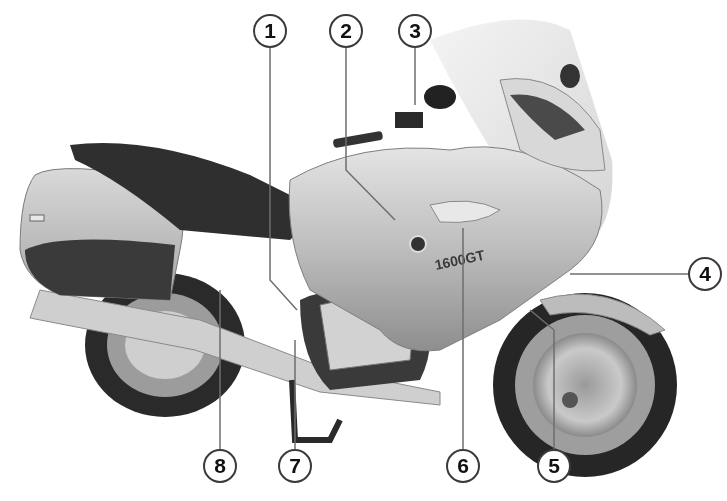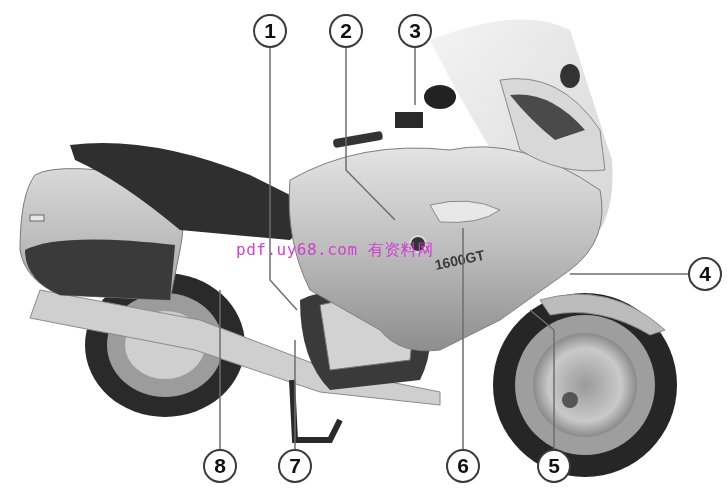--- a/index.html
+++ b/index.html
@@ -112,14 +112,13 @@
 
   <div class="callout" style="left:253px;top:14px;">1</div>
   <div class="callout" style="left:329px;top:14px;">2</div>
   <div class="callout" style="left:398px;top:14px;">3</div>
   <div class="callout" style="left:688px;top:257px;">4</div>
   <div class="callout" style="left:537px;top:449px;">5</div>
   <div class="callout" style="left:446px;top:449px;">6</div>
   <div class="callout" style="left:278px;top:449px;">7</div>
   <div class="callout" style="left:203px;top:449px;">8</div>
 
-  <div class="watermark">pdf.uy68.com  有资料网</div>
 </div>
 
 </body></html>

